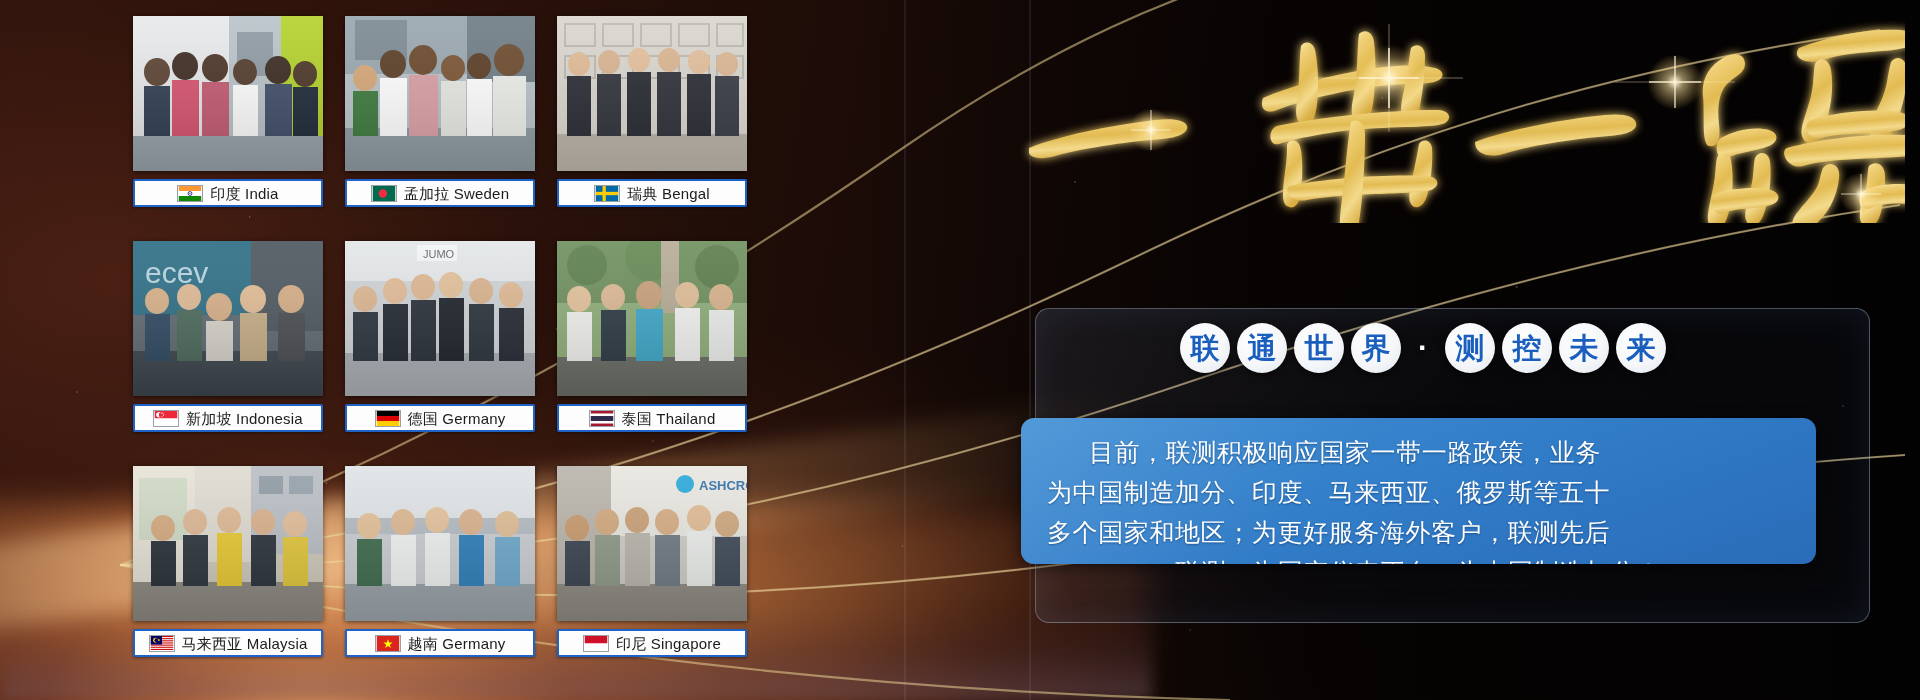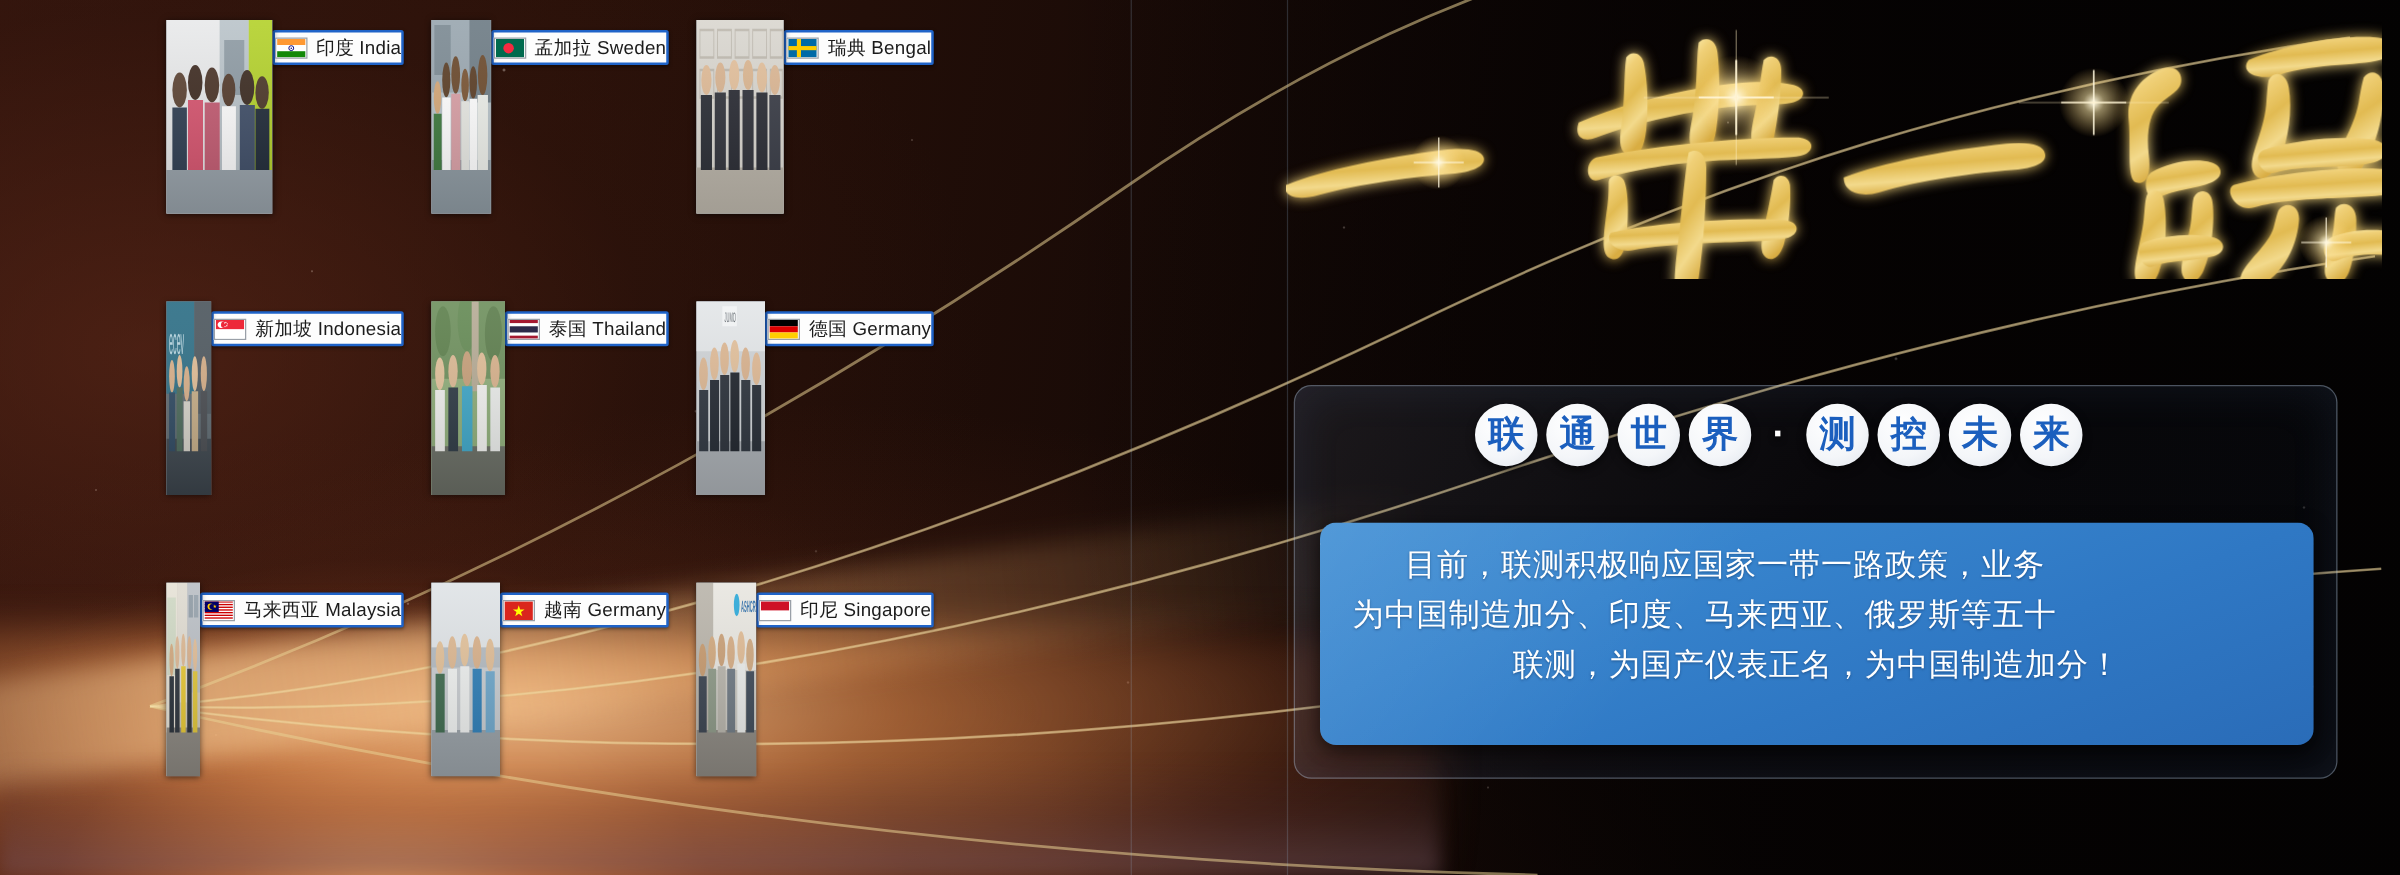--- a/index.html
+++ b/index.html
@@ -99,21 +99,21 @@
   .photo-grid {
     position: absolute;
     left: 133px; top: 16px;
     width: 620px; height: 668px;
     display: grid;
     grid-template-columns: repeat(3, 190px);
     grid-template-rows: repeat(3, 208px);
     column-gap: 22px;
     row-gap: 17px;
   }
-  .photo-card { position: relative; display: flex; }
+  .photo-card { position: relative; display: flex; flex-direction: column; }
   .photo-shot {
     width: 190px; height: 155px;
     position: relative; overflow: hidden;
     box-shadow: 0 1px 5px rgba(0,0,0,.6);
     background: #8a8f96;
   }
   .photo-shot svg { position: absolute; inset:0; width:100%; height:100%; display:block; }
   .caption {
     margin-top: 8px;
     width: 190px; height: 28px;
@@ -172,22 +172,22 @@
   .slogan-dot {
     width: 30px; height: 50px;
     display: flex; align-items: center; justify-content: center;
     color: #ffffff; font-size: 30px; font-weight: bold;
     text-shadow: 0 2px 5px rgba(0,0,0,.8);
     line-height: 1;
   }
 
   .textbox {
     position: absolute;
-    left: 1056px; top: 418px;
-    width: 795px; height: 178px;
+    left: 1021px; top: 418px;
+    width: 795px; height: 146px;
     border-radius: 13px;
     background:
       linear-gradient(128deg, rgba(255,255,255,0.10) 0%, rgba(255,255,255,0.0) 38%),
       linear-gradient(160deg, #3f8ed4 0%, #3784cd 30%, #2f78c4 62%, #2a6cb8 100%);
     box-shadow: 0 3px 14px rgba(0,0,0,.55);
     padding: 14px 26px 10px 26px;
     overflow: hidden;
   }
   .textbox::after {
     content: ""; position: absolute; inset: 0; pointer-events: none;
@@ -427,64 +427,20 @@
               <circle cx="9.3" cy="3.1" r=".7" fill="#fff"></circle>
             </svg>
         </span>
         <span class="cap-text">新加坡 Indonesia</span>
       </div>
     </div>
 
     <div class="photo-card">
       <div class="photo-shot">
         <svg viewBox="0 0 190 155" preserveAspectRatio="none">
-          <rect width="190" height="155" fill="#8fae7a"></rect>
-          <rect x="0" y="0" width="190" height="62" fill="#6d8f5c"></rect>
-          <circle cx="30" cy="24" r="20" fill="#587a47" opacity=".8"></circle>
-          <circle cx="92" cy="16" r="24" fill="#5f8650" opacity=".7"></circle>
-          <circle cx="160" cy="26" r="22" fill="#567545" opacity=".75"></circle>
-          <rect x="104" y="0" width="18" height="72" fill="#b6ab95"></rect>
-          <rect x="0" y="116" width="190" height="39" fill="#6b6f66"></rect>
-          <g>
-            <ellipse cx="22" cy="58" rx="12" ry="13" fill="#e3c39c"></ellipse>
-              <rect x="10" y="71" width="25" height="49" fill="#f1f1ef"></rect>
-            <ellipse cx="56" cy="56" rx="12" ry="13" fill="#dcb994"></ellipse>
-              <rect x="44" y="69" width="25" height="51" fill="#2e3a45"></rect>
-            <ellipse cx="92" cy="54" rx="13" ry="14" fill="#c8a07a"></ellipse>
-              <rect x="79" y="68" width="27" height="52" fill="#3fa8c9"></rect>
-            <ellipse cx="130" cy="54" rx="12" ry="13" fill="#e0bd97"></ellipse>
-              <rect x="118" y="67" width="25" height="53" fill="#f3f3f1"></rect>
-            <ellipse cx="164" cy="56" rx="12" ry="13" fill="#d8b28c"></ellipse>
-              <rect x="152" y="69" width="25" height="51" fill="#eceeec"></rect>
-          </g>
-          <rect width="190" height="155" fill="url(#sh6)"></rect>
-          <defs>
-              <linearGradient id="sh6" x1="0" y1="0" x2="0" y2="1">
-                <stop offset="0" stop-color="#fff" stop-opacity=".10"></stop>
-                <stop offset="1" stop-color="#000" stop-opacity=".16"></stop>
-              </linearGradient>
-            </defs>
-        </svg>
-      </div>
-      <div class="caption">
-        <span class="flag">
-          <svg viewBox="0 0 30 20">
-              <rect width="30" height="20" fill="#fff"></rect>
-              <rect y="0" width="30" height="3.3" fill="#a51931"></rect>
-              <rect y="16.7" width="30" height="3.3" fill="#a51931"></rect>
-              <rect y="6.7" width="30" height="6.6" fill="#2d2a4a"></rect>
-            </svg>
-        </span>
-        <span class="cap-text">泰国 Thailand</span>
-      </div>
-    </div>
-
-    <div class="photo-card">
-      <div class="photo-shot">
-        <svg viewBox="0 0 190 155" preserveAspectRatio="none">
           <rect width="190" height="155" fill="#cfd3d6"></rect>
           <rect x="0" y="0" width="190" height="40" fill="#e3e6e8"></rect>
           <rect x="72" y="4" width="40" height="16" fill="#f2f4f5"></rect>
           <text x="78" y="17" font-family="Liberation Sans, sans-serif" font-size="11" fill="#5b6269">JUMO</text>
           <rect x="0" y="112" width="190" height="43" fill="#a9aeb3"></rect>
           <g>
             <ellipse cx="20" cy="58" rx="12" ry="13" fill="#dcb793"></ellipse>
               <rect x="8" y="71" width="25" height="49" fill="#2f3640"></rect>
             <ellipse cx="50" cy="50" rx="12" ry="13" fill="#e0bb97"></ellipse>
               <rect x="38" y="63" width="25" height="57" fill="#242a33"></rect>
@@ -508,20 +464,64 @@
       </div>
       <div class="caption">
         <span class="flag">
           <svg viewBox="0 0 30 20">
               <rect width="30" height="6.7" fill="#000"></rect>
               <rect y="6.7" width="30" height="6.6" fill="#dd0000"></rect>
               <rect y="13.3" width="30" height="6.7" fill="#ffce00"></rect>
             </svg>
         </span>
         <span class="cap-text">德国 Germany</span>
+      </div>
+    </div>
+
+    <div class="photo-card">
+      <div class="photo-shot">
+        <svg viewBox="0 0 190 155" preserveAspectRatio="none">
+          <rect width="190" height="155" fill="#8fae7a"></rect>
+          <rect x="0" y="0" width="190" height="62" fill="#6d8f5c"></rect>
+          <circle cx="30" cy="24" r="20" fill="#587a47" opacity=".8"></circle>
+          <circle cx="92" cy="16" r="24" fill="#5f8650" opacity=".7"></circle>
+          <circle cx="160" cy="26" r="22" fill="#567545" opacity=".75"></circle>
+          <rect x="104" y="0" width="18" height="72" fill="#b6ab95"></rect>
+          <rect x="0" y="116" width="190" height="39" fill="#6b6f66"></rect>
+          <g>
+            <ellipse cx="22" cy="58" rx="12" ry="13" fill="#e3c39c"></ellipse>
+              <rect x="10" y="71" width="25" height="49" fill="#f1f1ef"></rect>
+            <ellipse cx="56" cy="56" rx="12" ry="13" fill="#dcb994"></ellipse>
+              <rect x="44" y="69" width="25" height="51" fill="#2e3a45"></rect>
+            <ellipse cx="92" cy="54" rx="13" ry="14" fill="#c8a07a"></ellipse>
+              <rect x="79" y="68" width="27" height="52" fill="#3fa8c9"></rect>
+            <ellipse cx="130" cy="54" rx="12" ry="13" fill="#e0bd97"></ellipse>
+              <rect x="118" y="67" width="25" height="53" fill="#f3f3f1"></rect>
+            <ellipse cx="164" cy="56" rx="12" ry="13" fill="#d8b28c"></ellipse>
+              <rect x="152" y="69" width="25" height="51" fill="#eceeec"></rect>
+          </g>
+          <rect width="190" height="155" fill="url(#sh6)"></rect>
+          <defs>
+              <linearGradient id="sh6" x1="0" y1="0" x2="0" y2="1">
+                <stop offset="0" stop-color="#fff" stop-opacity=".10"></stop>
+                <stop offset="1" stop-color="#000" stop-opacity=".16"></stop>
+              </linearGradient>
+            </defs>
+        </svg>
+      </div>
+      <div class="caption">
+        <span class="flag">
+          <svg viewBox="0 0 30 20">
+              <rect width="30" height="20" fill="#fff"></rect>
+              <rect y="0" width="30" height="3.3" fill="#a51931"></rect>
+              <rect y="16.7" width="30" height="3.3" fill="#a51931"></rect>
+              <rect y="6.7" width="30" height="6.6" fill="#2d2a4a"></rect>
+            </svg>
+        </span>
+        <span class="cap-text">泰国 Thailand</span>
       </div>
     </div>
 
     <div class="photo-card">
       <div class="photo-shot">
         <svg viewBox="0 0 190 155" preserveAspectRatio="none">
           <rect width="190" height="155" fill="#cfc9bb"></rect>
           <rect x="0" y="0" width="62" height="120" fill="#e6e2d6"></rect>
           <rect x="6" y="12" width="48" height="62" fill="#cfd8c4"></rect>
           <rect x="62" y="0" width="56" height="96" fill="#dedad0"></rect>
@@ -758,16 +758,17 @@
     <span class="slogan-dot">·</span>
     <span class="slogan-chip">测</span>
     <span class="slogan-chip">控</span>
     <span class="slogan-chip">未</span>
     <span class="slogan-chip">来</span>
   </div>
 
   <div class="textbox">
     <div class="tb-line indent">目前，联测积极响应国家一带一路政策，业务</div>
     <div class="tb-line">为中国制造加分、印度、马来西亚、俄罗斯等五十</div>
+    <div class="tb-line">多个国家和地区；为更好服务海外客户，联测先后</div>
     <div class="tb-line center">联测，为国产仪表正名，为中国制造加分！</div>
   </div>
 
 </div>
 
 </body></html>

